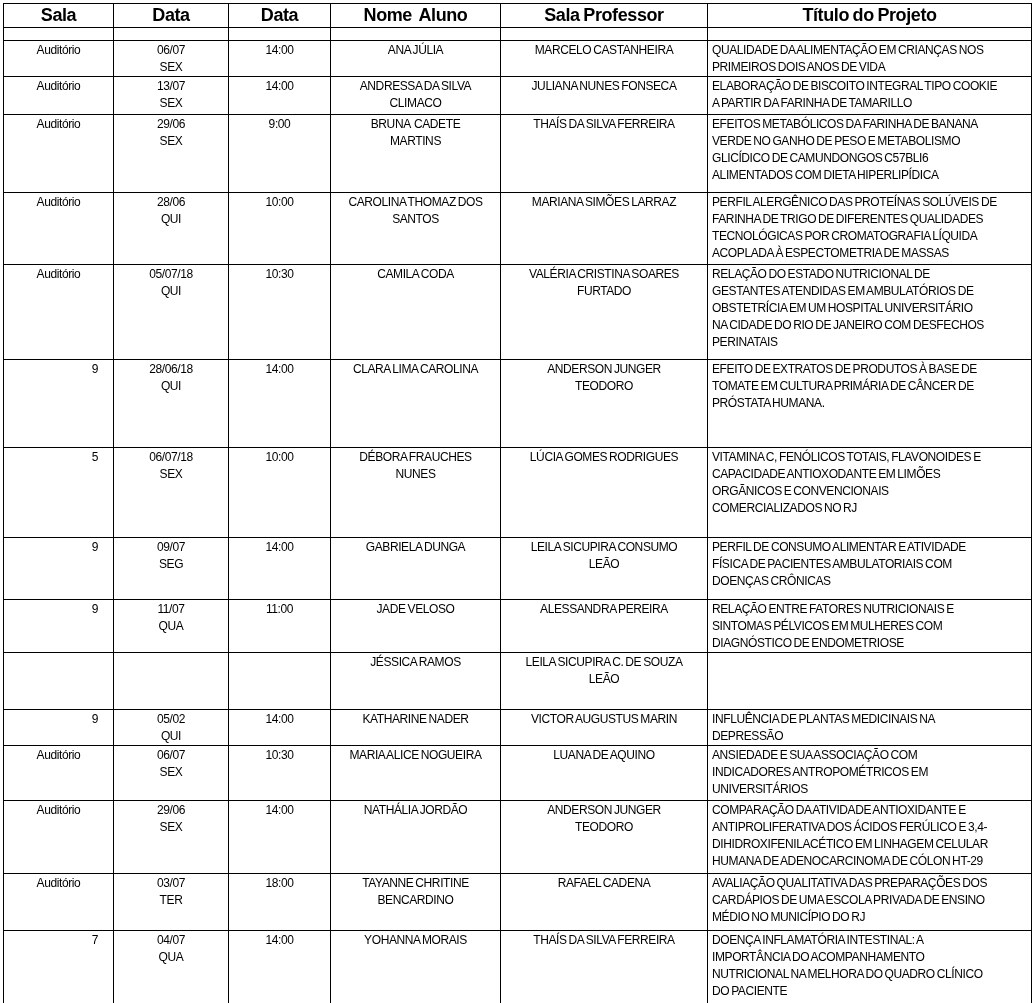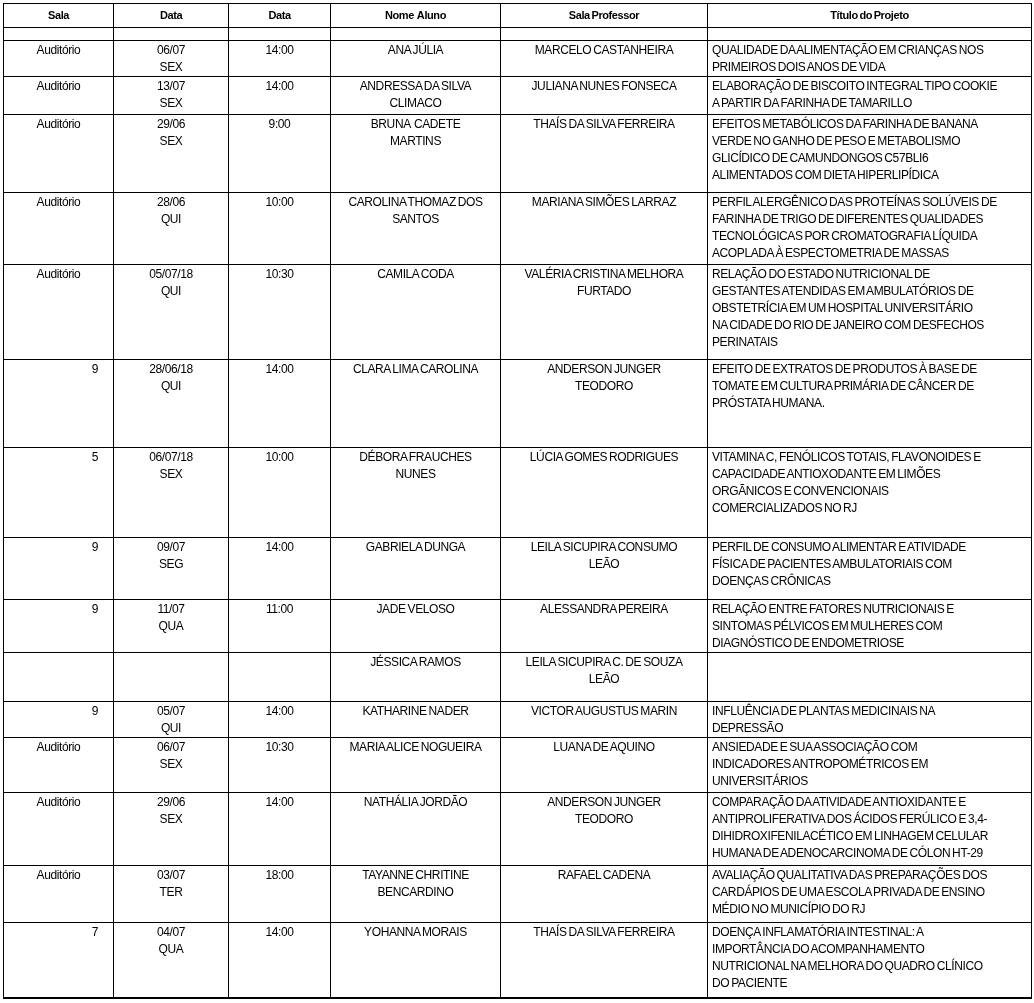--- a/index.html
+++ b/index.html
@@ -40,21 +40,21 @@
     word-spacing: -1px;
     white-space: pre-wrap;
     overflow-wrap: break-word;
     vertical-align: top;
     overflow: hidden;
   }
   th {
     font-weight: 700;
     text-align: center;
     vertical-align: middle;
-    font-size: 11px;
+    font-size: 18px;
     padding: 2px 2px;
   }
   td {
     padding: 1px 4px 0 4px;
   }
   td.cell-sala,
   td.cell-data,
   td.cell-hora,
   td.cell-aluno,
   td.cell-professor {
@@ -147,21 +147,21 @@
 FARINHA DE TRIGO DE DIFERENTES QUALIDADES
 TECNOLÓGICAS POR CROMATOGRAFIA LÍQUIDA
 ACOPLADA À ESPECTOMETRIA DE MASSAS</td>
         </tr>
         <tr style="height: 95px;">
           <td class="cell-sala">Auditório</td>
           <td class="cell-data">05/07/18
 QUI</td>
           <td class="cell-hora">10:30</td>
           <td class="cell-aluno">CAMILA CODA</td>
-          <td class="cell-professor">VALÉRIA CRISTINA MELHORA
+          <td class="cell-professor">VALÉRIA CRISTINA SOARES
 FURTADO</td>
           <td class="cell-titulo">RELAÇÃO DO ESTADO NUTRICIONAL DE
 GESTANTES ATENDIDAS EM AMBULATÓRIOS DE
 OBSTETRÍCIA EM UM HOSPITAL UNIVERSITÁRIO
 NA CIDADE DO RIO DE JANEIRO COM DESFECHOS
 PERINATAIS</td>
         </tr>
         <tr style="height: 88px;">
           <td class="cell-sala sala-num">9</td>
           <td class="cell-data">28/06/18
@@ -203,32 +203,32 @@
           <td class="cell-sala sala-num">9</td>
           <td class="cell-data">11/07
 QUA</td>
           <td class="cell-hora">11:00</td>
           <td class="cell-aluno">JADE VELOSO</td>
           <td class="cell-professor">ALESSANDRA PEREIRA</td>
           <td class="cell-titulo">RELAÇÃO ENTRE FATORES NUTRICIONAIS E
 SINTOMAS PÉLVICOS EM MULHERES COM
 DIAGNÓSTICO DE ENDOMETRIOSE</td>
         </tr>
-        <tr style="height: 49px;">
+        <tr style="height: 57px;">
           <td class="cell-sala"></td>
           <td class="cell-data"></td>
           <td class="cell-hora"></td>
           <td class="cell-aluno">JÉSSICA RAMOS</td>
           <td class="cell-professor">LEILA SICUPIRA C. DE SOUZA
 LEÃO</td>
           <td class="cell-titulo"></td>
         </tr>
         <tr style="height: 35px;">
           <td class="cell-sala sala-num">9</td>
-          <td class="cell-data">05/07
+          <td class="cell-data">05/02
 QUI</td>
           <td class="cell-hora">14:00</td>
           <td class="cell-aluno">KATHARINE NADER</td>
           <td class="cell-professor">VICTOR AUGUSTUS MARIN</td>
           <td class="cell-titulo">INFLUÊNCIA DE PLANTAS MEDICINAIS NA
 DEPRESSÃO</td>
         </tr>
         <tr style="height: 55px;">
           <td class="cell-sala">Auditório</td>
           <td class="cell-data">06/07

